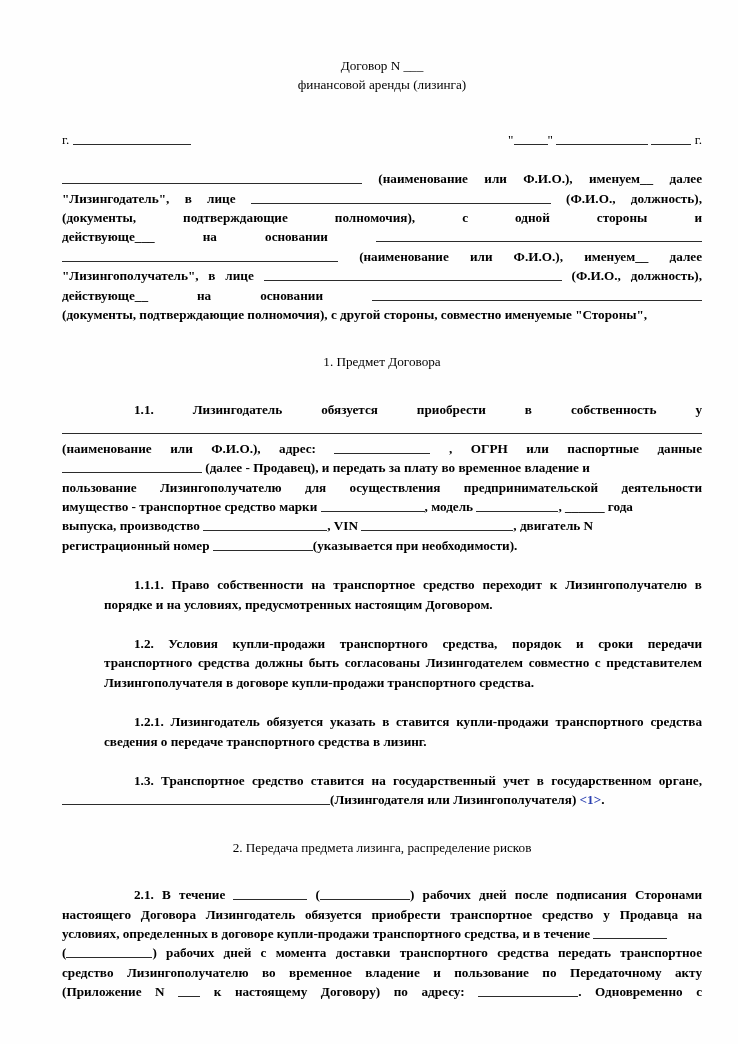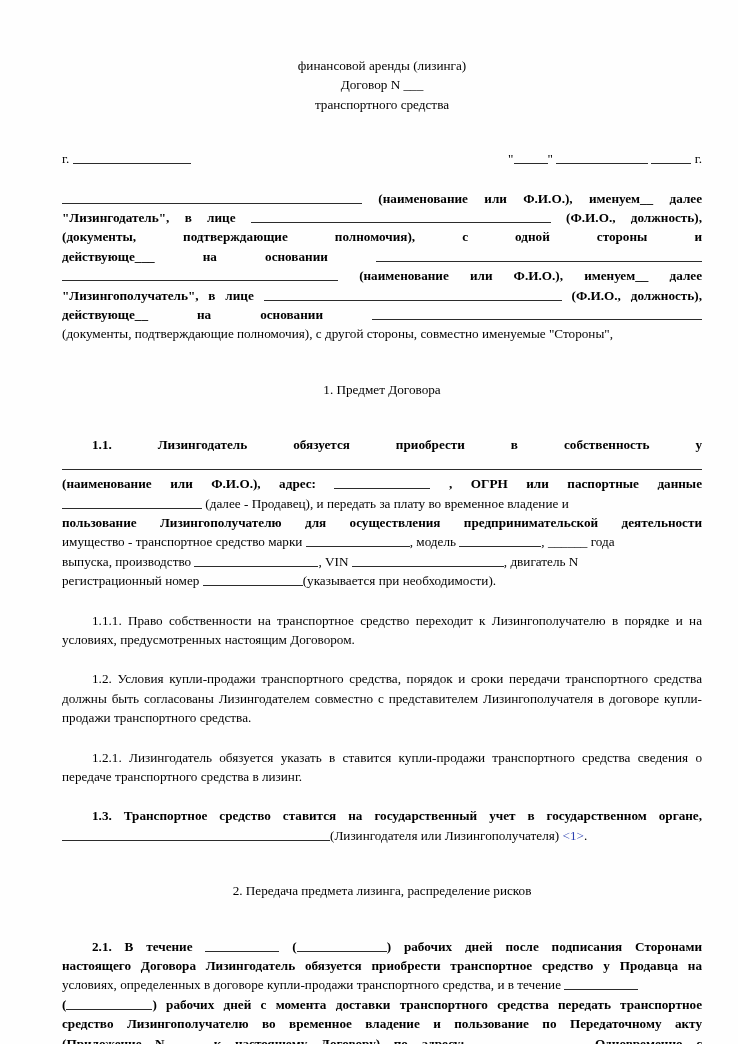--- a/index.html
+++ b/index.html
@@ -36,32 +36,33 @@
   .title-line {
     display: block;
     white-space: nowrap;
   }
 
   
   .p {
     text-align: justify;
     text-justify: inter-word;
     margin: 0;
+    font-weight: bold;
   }
   .p-just-all {
     text-align: justify;
     text-align-last: justify;
     margin: 0;
     font-weight: bold;
   }
-  .indent { text-indent: 30px; }
+  .indent { text-indent: 30px; margin-left: 42px; }
 
   .heading {
     text-align: center;
-    margin: 16px;
+    margin: 8px;
   }
 
   .spacer-sm { height: 19px; }
   .spacer-md { height: 20px; }
 
   
   .blank {
     display: inline-block;
     border-bottom: 1px solid #2b2b2b;
     vertical-align: baseline;
@@ -109,23 +110,22 @@
     color: #2a3fb0;
   }
 </style>
 </head>
 <body>
 
 <div class="page">
   <div class="doc-body">
 
     <div class="title-block">
+      <span class="title-line">Договор N ___</span>
       <span class="title-line">финансовой аренды (лизинга)</span>
-      <span class="title-line">Договор N ___</span>
-      <span class="title-line">транспортного средства</span>
     </div>
 
     <div class="spacer-sm"></div>
 
     <div class="row-topline">
       <span class="nowrap"><span>г.</span> <span class="blank b-city"></span></span>
       <span class="nowrap"><span>"</span><span class="blank b-day"></span><span>"</span> <span class="blank b-month"></span> <span class="blank b-year"></span> <span>г.</span></span>
     </div>
 
     <div class="spacer-md"></div>

